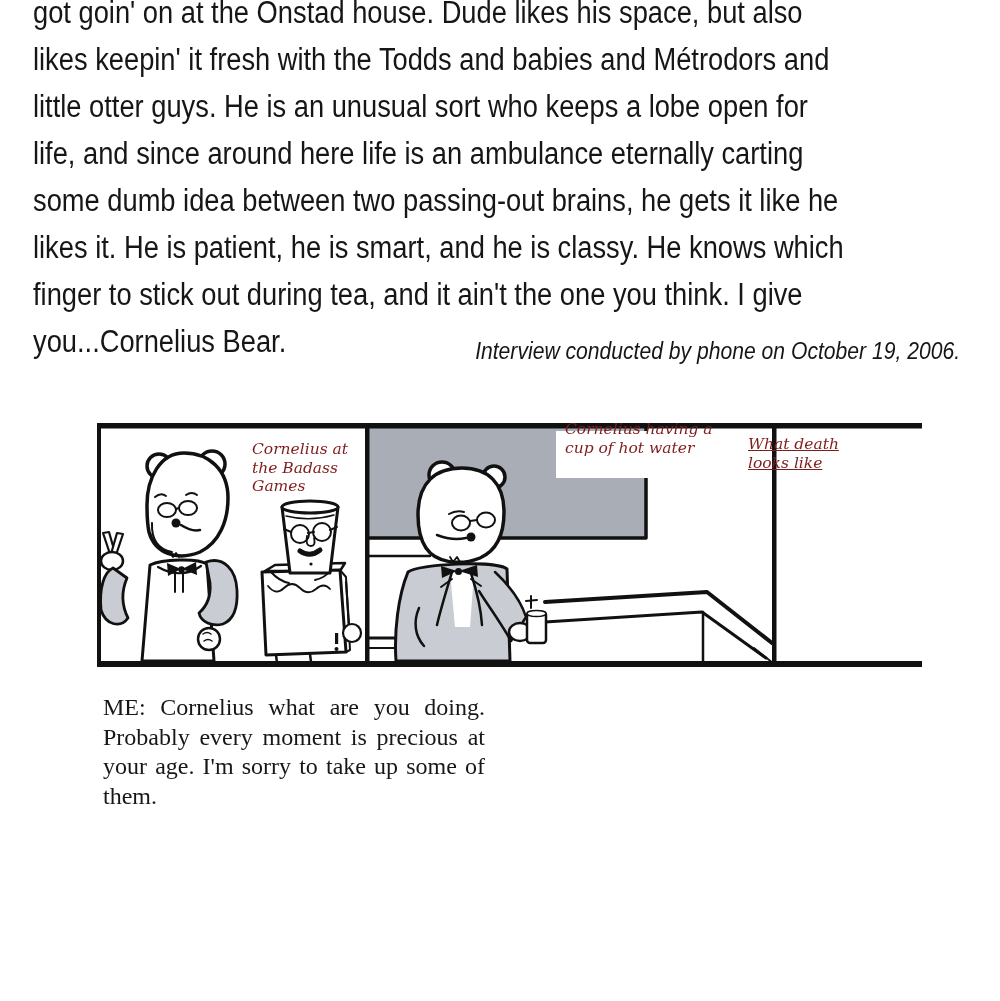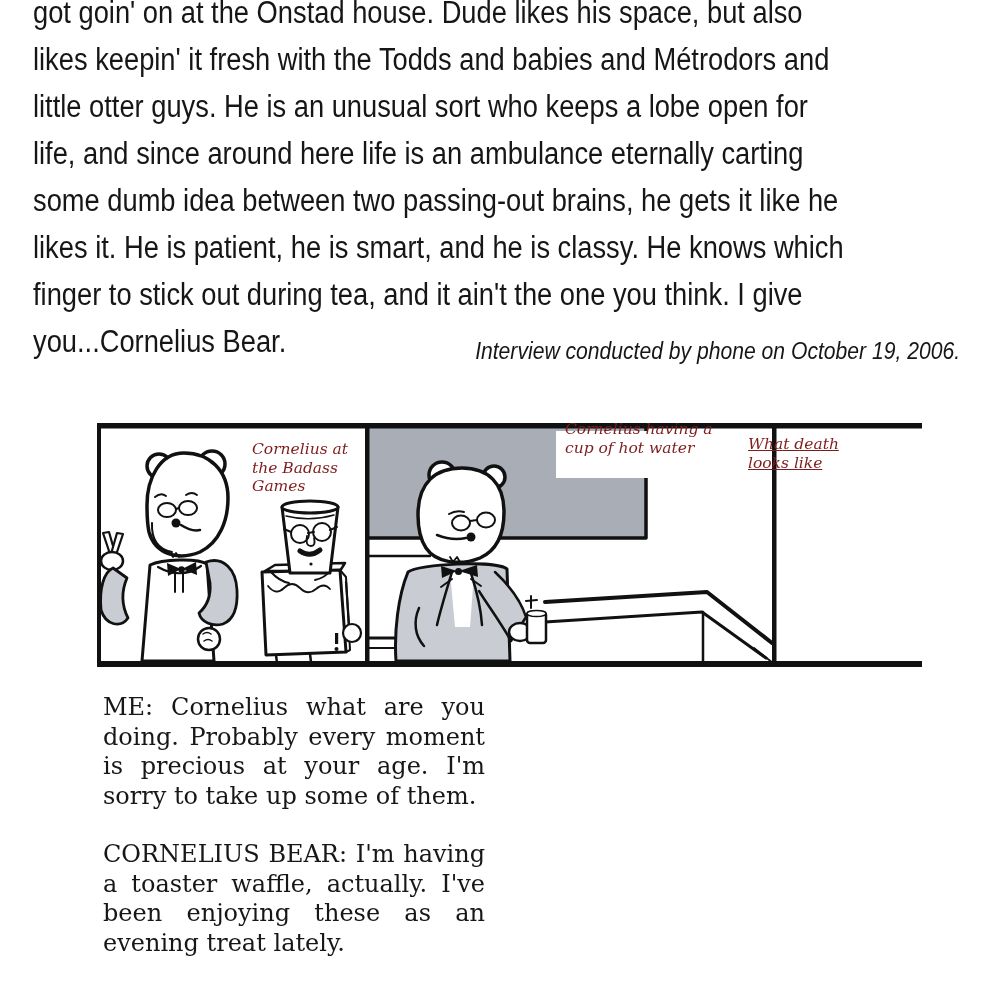--- a/index.html
+++ b/index.html
@@ -31,21 +31,21 @@
   .cap1{left:252px;top:20px;}
   .cap2{left:565px;top:0;}
   .cap3{left:748px;top:15px;text-decoration:underline;}
   
   .columns{
     position:absolute;left:103px;top:693px;width:794px;
     display:flex;gap:30px;
     font-family:"DejaVu Serif","Liberation Serif",serif;
     font-size:24px;line-height:29.5px;color:#17171a;
   }
-  .col{width:382px;}
+  .col{width:382px;font-family:Liberation Serif, serif;}
   .col p{margin:0 0 29px 0;text-align:justify;}
   .col p:last-child{margin-bottom:0;}
   .it{font-style:italic;}
 </style>
 </head>
 <body>
 
 <div class="intro">got goin' on at the Onstad house. Dude likes his space, but also
 likes keepin' it fresh with the Todds and babies and Métrodors and
 little otter guys. He is an unusual sort who keeps a lobe open for
@@ -189,17 +189,16 @@
 Games</div>
   <div class="caption cap2">Cornelius having a
 cup of hot water</div>
   <div class="caption cap3">What death
 looks like</div>
 </div>
 
 <div class="columns">
   <div class="col">
     <p>ME: Cornelius what are you doing. Probably every moment is precious at your age. I'm sorry to take up some of them.</p>
-    <p>CORNELIUS BEAR: I'm having a toaster waffle, actually. I've been enjoying these as an evening treat lately.</p>
   </div>
   <div class="col">
   </div>
 </div>
 
 </body></html>

